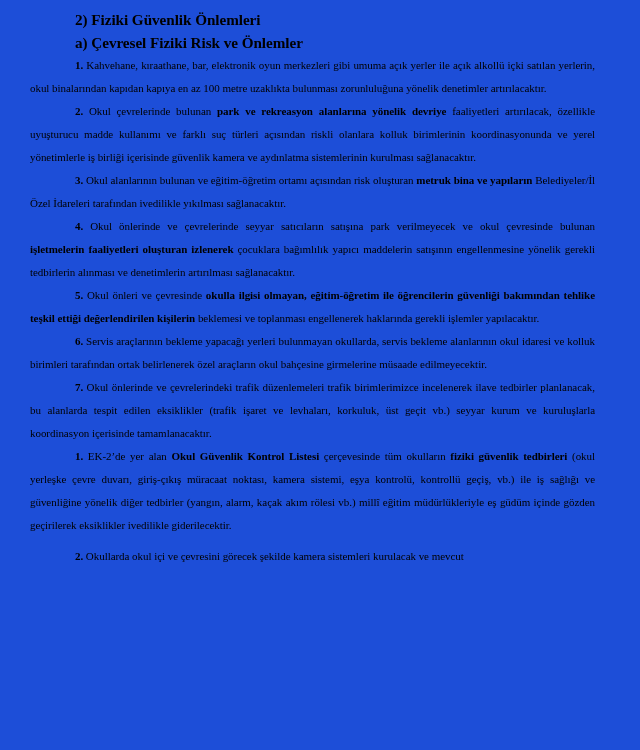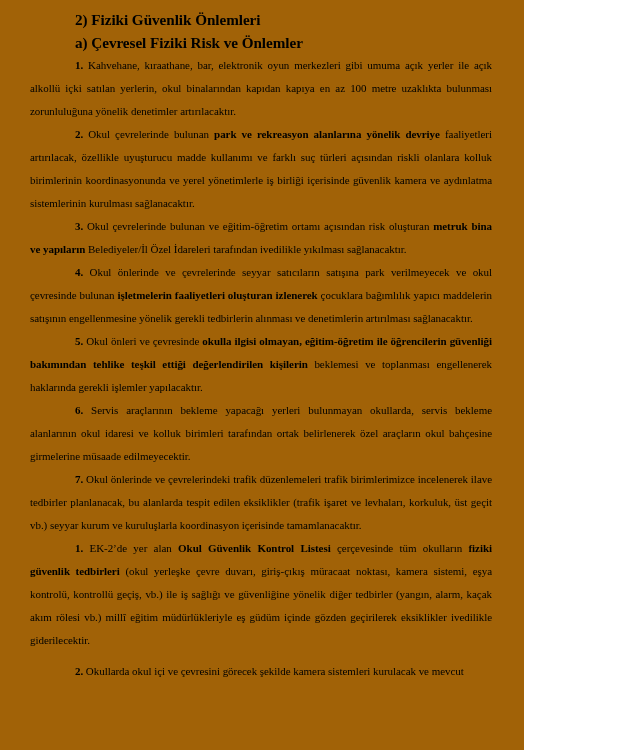--- a/index.html
+++ b/index.html
@@ -11,24 +11,24 @@
   body {
     width: 640px;
     height: 750px;
     overflow: hidden;
     font-family: "Liberation Serif", "DejaVu Serif", serif;
     color: #000000;
     -webkit-font-smoothing: antialiased;
   }
   #document-page {
     box-sizing: border-box;
-    width: 524px;
+    width: 640px;
     height: 750px;
-    padding: 8px 32px 0 30px;
-    background: #a16207;
+    padding: 8px 45px 0 30px;
+    background: #1d4ed8;
   }
   .heading {
     font-size: 15.2px;
     font-weight: bold;
     line-height: 23px;
     text-indent: 45px;
     margin: 0;
     text-align: left;
     white-space: nowrap;
     letter-spacing: -0.05px;
@@ -54,21 +54,21 @@
 </style>
 </head>
 <body>
 
 <div id="document-page">
   <div id="blocks-container">
       <p class="heading"><span>2) Fiziki Güvenlik Önlemleri</span></p>
       <p class="heading"><span>a) Çevresel Fiziki Risk ve Önlemler</span></p>
       <p class="para"><span class="num">1.</span><span> Kahvehane, kıraathane, bar, elektronik oyun merkezleri gibi umuma açık yerler ile açık alkollü içki satılan yerlerin, okul binalarından kapıdan kapıya en az 100 metre uzaklıkta bulunması zorunluluğuna yönelik denetimler artırılacaktır.</span></p>
       <p class="para"><span class="num">2.</span><span> Okul çevrelerinde bulunan </span><b>park ve rekreasyon alanlarına yönelik devriye</b><span> faaliyetleri artırılacak, özellikle uyuşturucu madde kullanımı ve farklı suç türleri açısından riskli olanlara kolluk birimlerinin koordinasyonunda ve yerel yönetimlerle iş birliği içerisinde güvenlik kamera ve aydınlatma sistemlerinin kurulması sağlanacaktır.</span></p>
-      <p class="para"><span class="num">3.</span><span> Okul çevrelerinde bulunan ve eğitim-öğretim ortamı açısından risk oluşturan </span><b>metruk bina ve yapıların</b><span> Belediyeler/İl Özel İdareleri tarafından ivedilikle yıkılması sağlanacaktır.</span></p>
+      <p class="para"><span class="num">3.</span><span> Okul alanlarının bulunan ve eğitim-öğretim ortamı açısından risk oluşturan </span><b>metruk bina ve yapıların</b><span> Belediyeler/İl Özel İdareleri tarafından ivedilikle yıkılması sağlanacaktır.</span></p>
       <p class="para"><span class="num">4.</span><span> Okul önlerinde ve çevrelerinde seyyar satıcıların satışına park verilmeyecek ve okul çevresinde bulunan </span><b>işletmelerin faaliyetleri oluşturan izlenerek</b><span> çocuklara bağımlılık yapıcı maddelerin satışının engellenmesine yönelik gerekli tedbirlerin alınması ve denetimlerin artırılması sağlanacaktır.</span></p>
       <p class="para"><span class="num">5.</span><span> Okul önleri ve çevresinde </span><b>okulla ilgisi olmayan, eğitim-öğretim ile öğrencilerin güvenliği bakımından tehlike teşkil ettiği değerlendirilen kişilerin</b><span> beklemesi ve toplanması engellenerek haklarında gerekli işlemler yapılacaktır.</span></p>
       <p class="para"><span class="num">6.</span><span> Servis araçlarının bekleme yapacağı yerleri bulunmayan okullarda, servis bekleme alanlarının okul idaresi ve kolluk birimleri tarafından ortak belirlenerek özel araçların okul bahçesine girmelerine müsaade edilmeyecektir.</span></p>
       <p class="para"><span class="num">7.</span><span> Okul önlerinde ve çevrelerindeki trafik düzenlemeleri trafik birimlerimizce incelenerek ilave tedbirler planlanacak, bu alanlarda tespit edilen eksiklikler (trafik işaret ve levhaları, korkuluk, üst geçit vb.) seyyar kurum ve kuruluşlarla koordinasyon içerisinde tamamlanacaktır.</span></p>
       <p class="para"><span class="num">1.</span><span> EK-2’de yer alan </span><b>Okul Güvenlik Kontrol Listesi</b><span> çerçevesinde tüm okulların </span><b>fiziki güvenlik tedbirleri</b><span> (okul yerleşke çevre duvarı, giriş-çıkış müracaat noktası, kamera sistemi, eşya kontrolü, kontrollü geçiş, vb.) ile iş sağlığı ve güvenliğine yönelik diğer tedbirler (yangın, alarm, kaçak akım rölesi vb.) millî eğitim müdürlükleriyle eş güdüm içinde gözden geçirilerek eksiklikler ivedilikle giderilecektir.</span></p>
       <p class="para gap-md"><span class="num">2.</span><span> Okullarda okul içi ve çevresini görecek şekilde kamera sistemleri kurulacak ve mevcut </span></p>
     </div>
 </div>
 
 </body></html>

